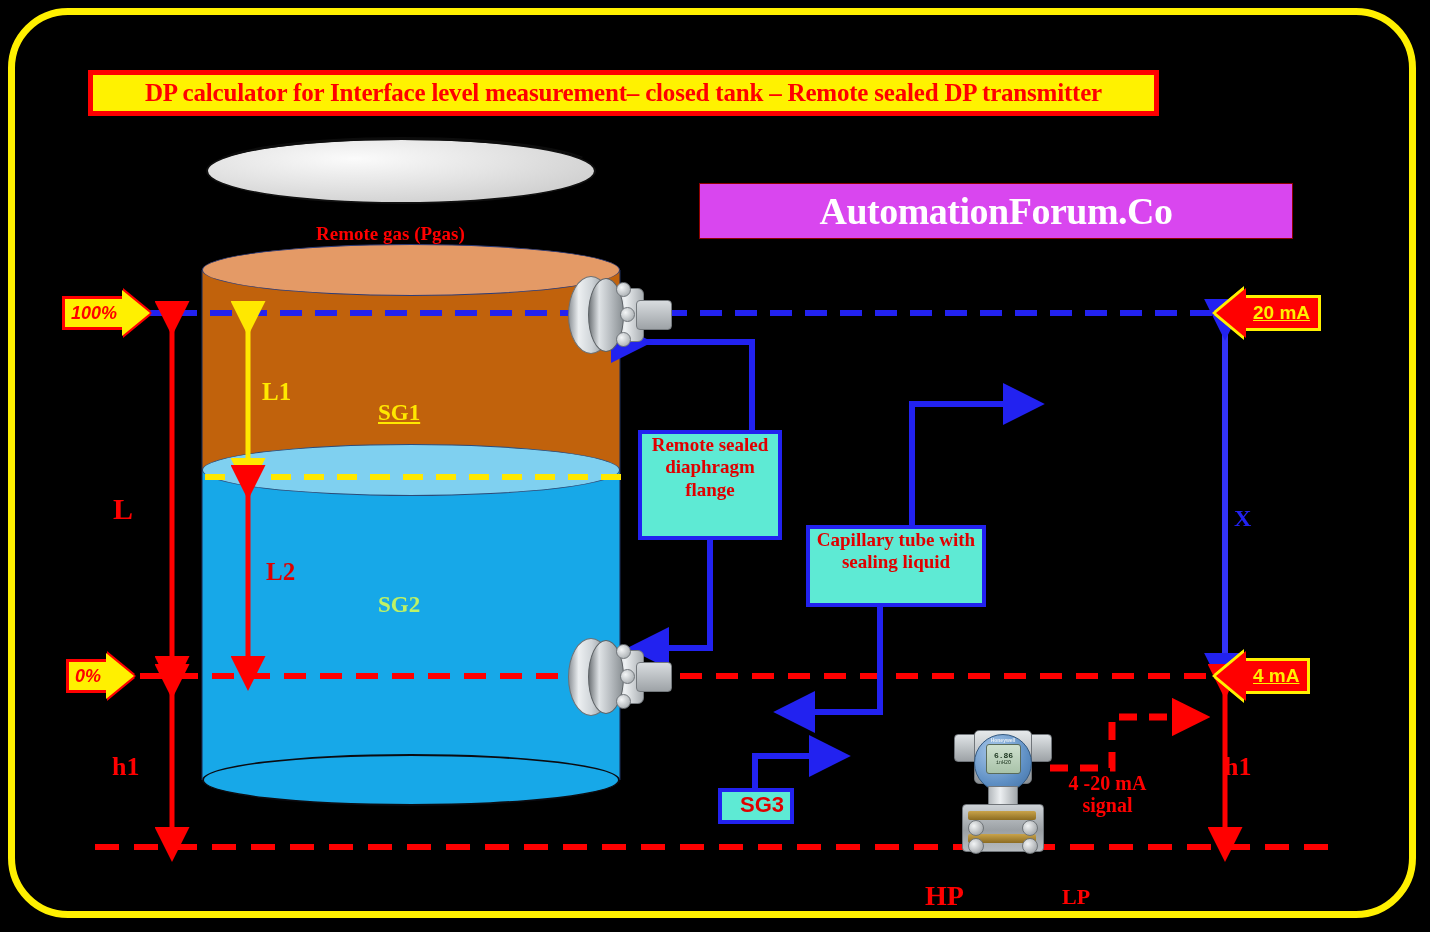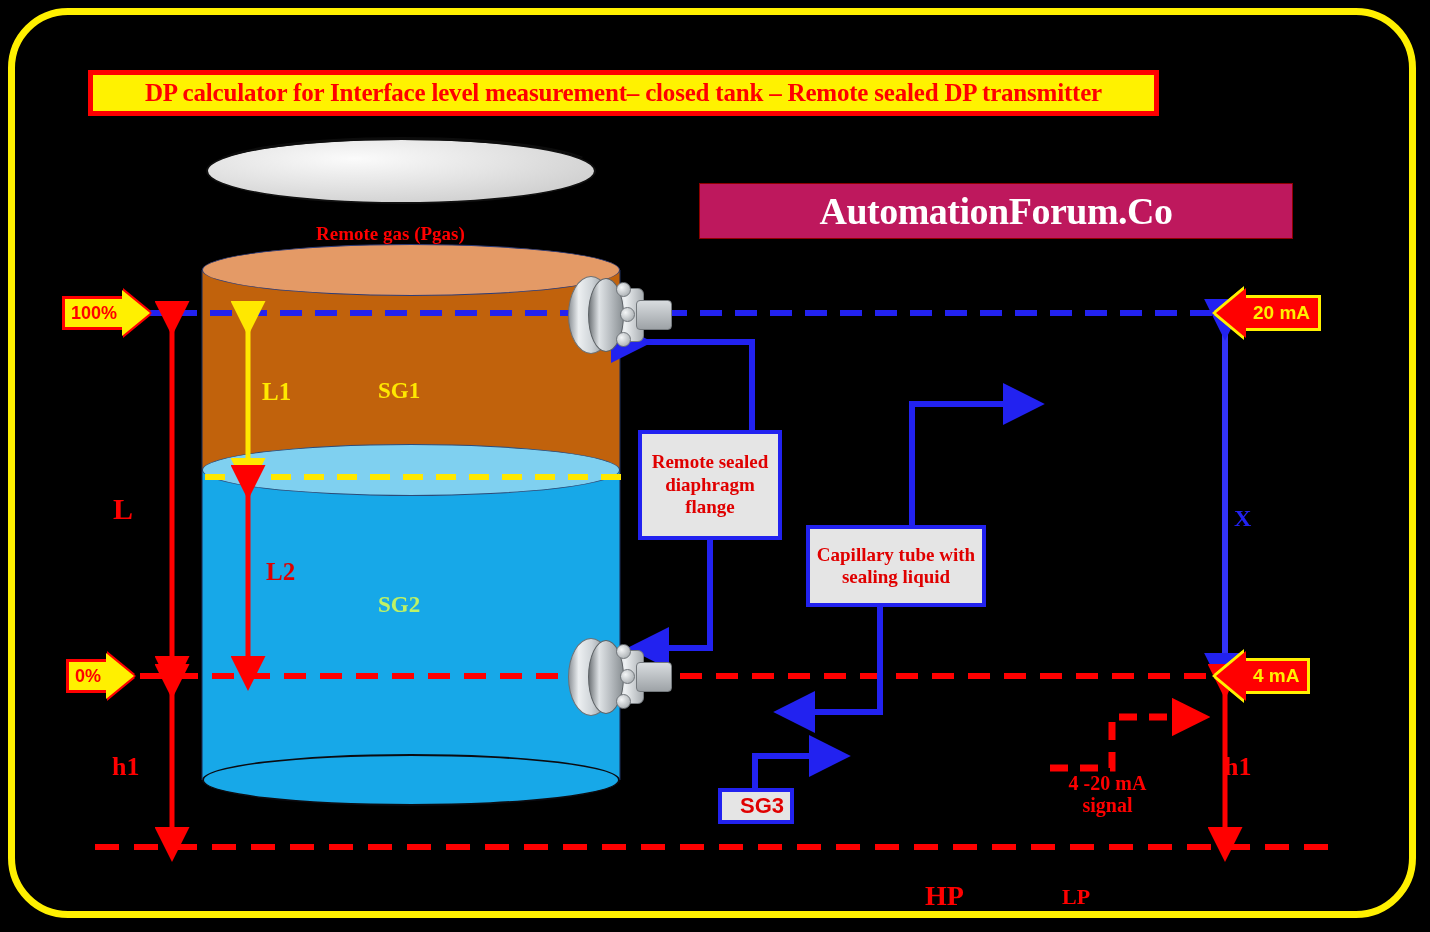--- a/index.html
+++ b/index.html
@@ -11,21 +11,21 @@
          border:7px solid #FFF000;border-radius:60px;box-sizing:border-box;pointer-events:none;}
 
   
   .title-banner{position:absolute;left:88px;top:70px;width:1071px;height:46px;
       background:#FFF200;border:5px solid #FF0000;box-sizing:border-box;
       display:flex;align-items:center;justify-content:center;}
   .title-banner span{color:#FF0000;font-weight:bold;font-size:25px;letter-spacing:-0.2px;
       font-family:"Liberation Serif",serif;white-space:nowrap;}
 
   
-  .logo{position:absolute;left:700px;top:184px;width:592px;height:54px;background:#be185d;
+  .logo{position:absolute;left:700px;top:184px;width:592px;height:54px;background:#d946ef;
         display:flex;align-items:center;justify-content:center;box-shadow:0 0 0 1px #8d0000;}
   .logo span{color:#ffffff;font-weight:bold;font-size:38px;font-family:"Liberation Serif",serif;
         letter-spacing:-0.5px;}
 
   
   .tank-wrap{position:absolute;left:202px;top:270px;width:418px;height:510px;}
   .tank-lid{position:absolute;left:206px;top:138px;width:386px;height:62px;
         border-radius:50%/50%;
         background:radial-gradient(ellipse at 38% 30%, #fbfbfb 0%, #e3e3e3 45%, #cfcfcf 80%, #bdbdbd 100%);
         border:2px solid #111;}
@@ -38,55 +38,55 @@
         background:#E49A66;border:1.5px solid #2c3c78;box-sizing:border-box;}
   .body-bottom{position:absolute;left:0;top:200px;width:418px;height:310px;background:#17A8E8;}
   .ellipse-mid{position:absolute;left:0;top:174px;width:418px;height:52px;border-radius:50%;
         background:#7FD0F0;border:1.5px solid #2c4b78;box-sizing:border-box;}
   .ellipse-bot{position:absolute;left:0;top:484px;width:418px;height:52px;border-radius:50%;
         background:#17A8E8;border:2px solid #0b0b10;box-sizing:border-box;}
   .tank-edge-l{position:absolute;left:-1px;top:0;width:2px;height:510px;background:#1b2b55;opacity:.55;}
   .tank-edge-r{position:absolute;right:-1px;top:0;width:2px;height:510px;background:#1b2b55;opacity:.55;}
 
   .lbl{position:absolute;font-weight:bold;font-family:"Liberation Serif",serif;white-space:nowrap;}
-  .lbl-sg1{color:#FFE800;font-size:23px;left:378px;top:378px;}
+  .lbl-sg1{color:#FFE800;font-size:23px;left:378px;top:400px;text-decoration:underline;}
   .lbl-sg2{color:#bef264;font-size:23px;left:378px;top:592px;}
   .lbl-l1{color:#FFE800;font-size:25px;left:262px;top:378px;}
   .lbl-l2{color:#E00000;font-size:25px;left:266px;top:558px;}
   .lbl-L{color:#FF0000;font-size:30px;left:113px;top:492px;}
   .lbl-h1a{color:#FF0000;font-size:26px;left:112px;top:752px;}
   .lbl-h1b{color:#FF0000;font-size:26px;left:1224px;top:752px;}
   .lbl-X{color:#2222F0;font-size:24px;left:1234px;top:505px;}
   .lbl-HP{color:#FF0000;font-size:28px;left:925px;top:880px;}
   .lbl-LP{color:#FF0000;font-size:22px;left:1062px;top:884px;}
   .lbl-pgas{color:#FF0000;font-size:19px;left:316px;top:223px;}
   .lbl-sig{color:#FF0000;font-size:20px;left:1055px;top:760px;text-align:center;line-height:1.12;
            white-space:normal;width:105px;margin-top:12px;}
 
   
   .arrow-banner{position:absolute;height:34px;display:flex;align-items:center;}
   .ab-body{background:#FFF000;border:3px solid #FF0000;border-right:none;height:100%;
-        display:flex;align-items:center;justify-content:flex-end;box-sizing:border-box;padding:0 6px;}
+        display:flex;align-items:center;justify-content:flex-end;box-sizing:border-box;padding:0 6px;font-style:italic;}
   .ab-body span{color:#FF0000;font-weight:bold;font-size:18px;font-family:"Liberation Sans",sans-serif;}
   .ab-head{width:0;height:0;border-top:23px solid transparent;border-bottom:23px solid transparent;
         border-left:28px solid #FFF000;margin-left:-1px;
         filter:drop-shadow(1.5px 2px 0 #FF0000) drop-shadow(1.5px -2px 0 #FF0000);}
 
   
   .ma-banner{position:absolute;height:36px;display:flex;align-items:center;}
   .ma-head{width:0;height:0;border-top:25px solid transparent;border-bottom:25px solid transparent;
         border-right:30px solid #FF0000;margin-right:-1px;
         filter:drop-shadow(-1.5px 2px 0 #FFF000) drop-shadow(-1.5px -2px 0 #FFF000);}
   .ma-body{background:#FF0000;border:3px solid #FFF000;border-left:none;height:100%;
         display:flex;align-items:center;justify-content:center;box-sizing:border-box;padding:0 8px;}
-  .ma-body span{color:#FFF000;font-weight:bold;font-size:19px;font-family:"Liberation Sans",sans-serif;}
-
-  
-  .callout{position:absolute;background:#e5e5e5;border:4px solid #2222F0;box-sizing:border-box;
-      display:flex;align-items:center;justify-content:center;text-align:center;}
+  .ma-body span{color:#FFF000;font-weight:bold;font-size:19px;font-family:"Liberation Sans",sans-serif;text-decoration:underline;}
+
+  
+  .callout{position:absolute;background:#5eead4;border:4px solid #2222F0;box-sizing:border-box;
+      display:flex;align-items:flex-start;justify-content:center;text-align:center;}
   .callout span{color:#E00000;font-weight:bold;font-size:19px;line-height:1.18;
       font-family:"Liberation Serif",serif;}
   .callout.sg3 span{font-size:22px;font-family:"Liberation Sans",sans-serif;}
 
   
   .flange{position:absolute;}
   .fl-disc{position:absolute;left:0;top:0;width:44px;height:76px;border-radius:50%/50%;
       background:linear-gradient(90deg,#8f9499 0%,#eceff1 22%,#cfd4d8 52%,#9aa0a5 78%,#7d8388 100%);
       border:1px solid #6d7276;}
   .fl-disc2{position:absolute;left:20px;top:2px;width:34px;height:72px;border-radius:50%/50%;
@@ -219,20 +219,39 @@
   <div class="flange" style="left:568px;top:638px;width:108px;height:76px;">
     <div class="fl-hub"></div>
     <div class="fl-neck"></div>
     <div class="fl-disc"></div>
     <div class="fl-disc2"></div>
     <div class="fl-bolt" style="left:48px;top:6px;"></div>
     <div class="fl-bolt" style="left:52px;top:31px;"></div>
     <div class="fl-bolt" style="left:48px;top:56px;"></div>
   </div>
 
+  <div class="tx">
+    <div class="tx-left"></div>
+    <div class="tx-right"></div>
+    <div class="tx-body"></div>
+    <div class="tx-cap"></div>
+    <div class="tx-brand">Honeywell</div>
+    <div class="tx-lcd">
+      <b>6.86</b>
+      <i>inH2O</i>
+    </div>
+    <div class="tx-neck"></div>
+    <div class="tx-mani"></div>
+    <div class="tx-gold"></div>
+    <div class="tx-gold2"></div>
+    <div class="tx-nut" style="left:20px;top:104px;"></div>
+    <div class="tx-nut" style="left:74px;top:104px;"></div>
+    <div class="tx-nut" style="left:20px;top:122px;"></div>
+    <div class="tx-nut" style="left:74px;top:122px;"></div>
+  </div>
 
   <div class="arrow-banner" style="left:62px;top:296px;">
     <div class="ab-body">
       <span>100%</span>
     </div>
     <div class="ab-head"></div>
   </div>
 
   <div class="arrow-banner" style="left:66px;top:659px;">
     <div class="ab-body">

